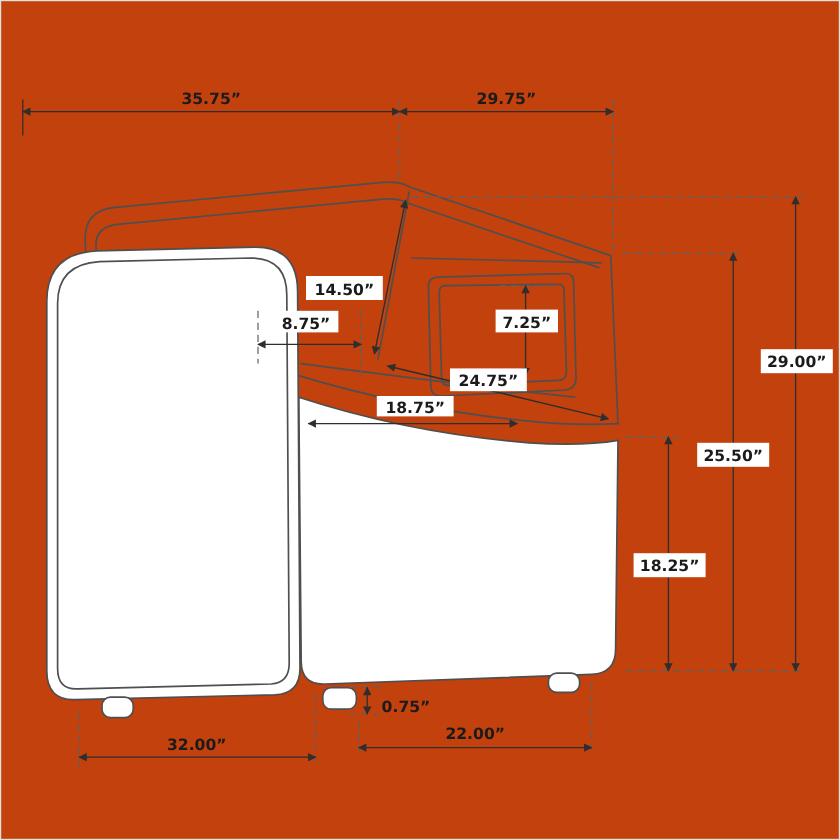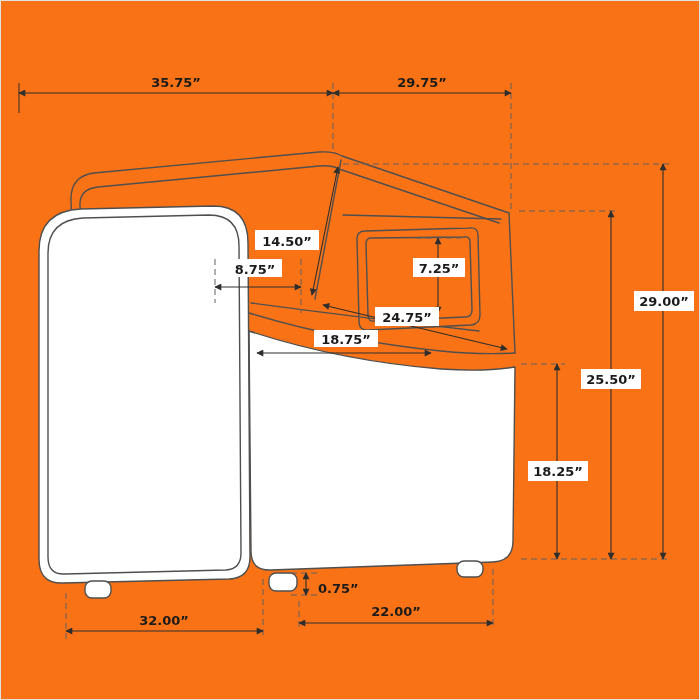--- a/index.html
+++ b/index.html
@@ -1,20 +1,20 @@
 <!DOCTYPE html>
 <html><head>
 <meta charset="utf-8">
 <style>
   html,body { margin:0; padding:0; background:#f6f6f6; }
   .canvas {
     position:relative;
     width:700px; height:700px;
     margin:0 auto;
-    background:#f97316;
+    background:#c2410c;
     border:1px solid #e2e2e2;
     box-sizing:border-box;
     font-family:"DejaVu Sans", sans-serif;
   }
   svg { display:block; }
   .art  { fill:none; stroke:#4f4f4f; stroke-width:1.4; stroke-linejoin:round; stroke-linecap:round; }
   .artfill { fill:#ffffff; stroke:#4f4f4f; stroke-width:1.4; stroke-linejoin:round; }
   .dim  { stroke:#2e2e2e; stroke-width:1.1; fill:none; }
   .ext  { stroke:#606060; stroke-width:1; stroke-dasharray:6 4; fill:none; }
   .tick { stroke:#2e2e2e; stroke-width:1; fill:none; }

